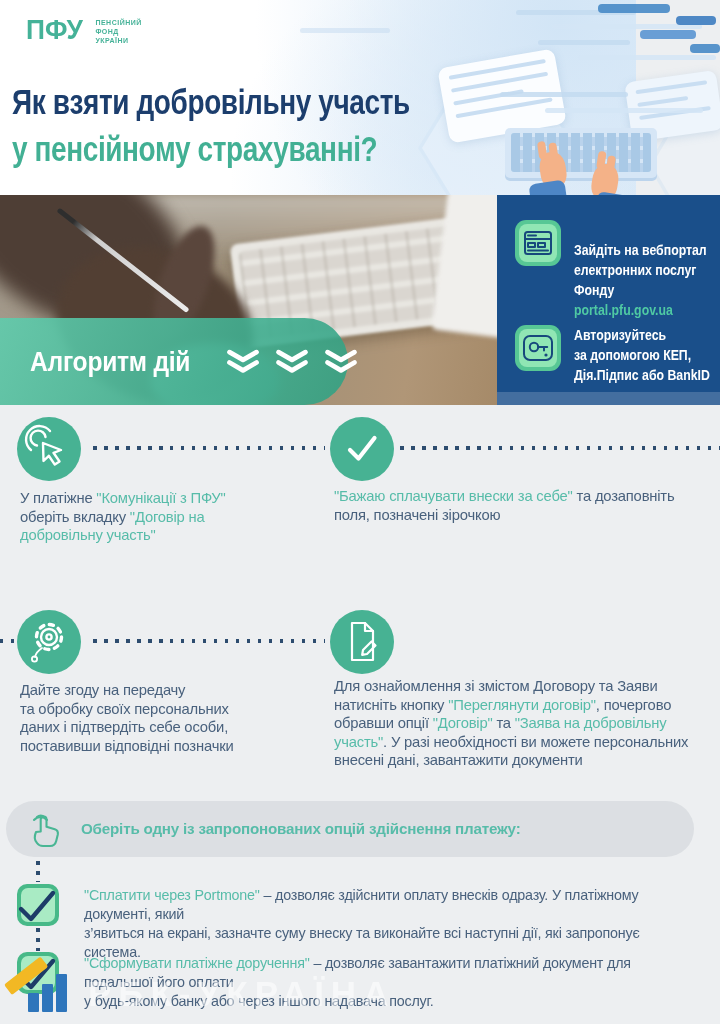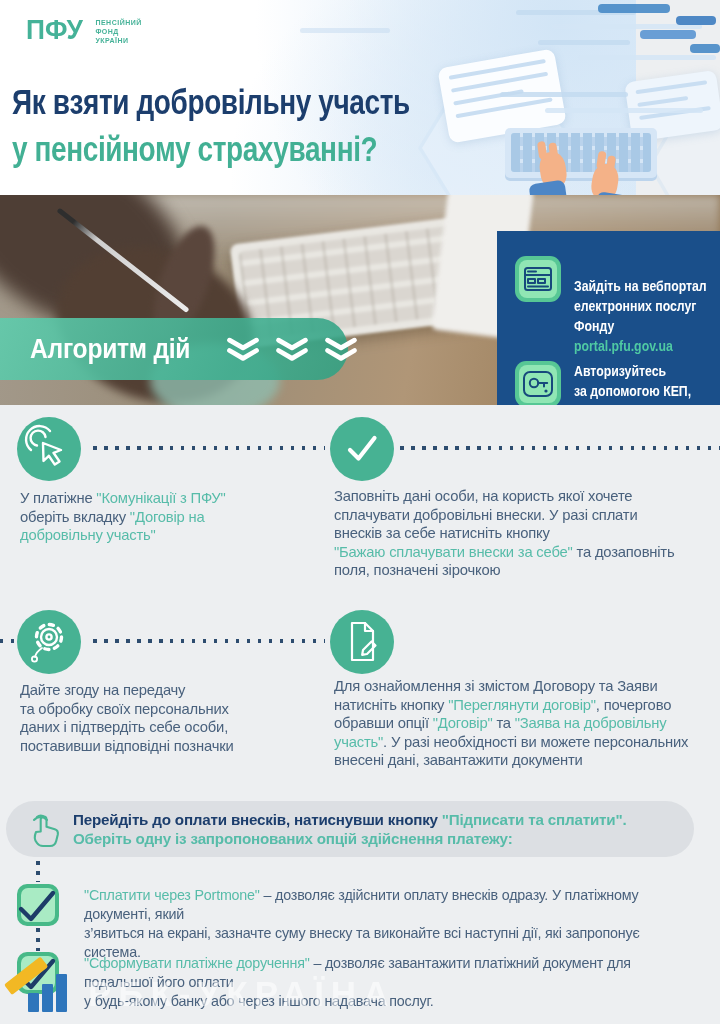--- a/index.html
+++ b/index.html
@@ -72,28 +72,28 @@
   .arm{left:-60px;top:-40px;width:260px;height:160px;background:#4e3e35;filter:blur(9px);transform:rotate(32deg);}
   .palm{left:55px;top:55px;width:200px;height:150px;background:#523f33;filter:blur(5px);
     border-radius:45% 55% 50% 50%;transform:rotate(18deg);}
   .finger{left:160px;top:28px;width:48px;height:120px;background:#5a463c;filter:blur(3px);
     border-radius:24px;transform:rotate(20deg);}
   .pen{position:absolute;left:58px;top:12px;width:165px;height:5px;border-radius:3px;
     background:linear-gradient(90deg,#2e2e2e 0 12%,#cfcfcf 30%,#ececec 100%);
     transform:rotate(38deg);transform-origin:left center;}
   .mouse{left:150px;top:148px;width:130px;height:75px;background:#8fbcae;filter:blur(5px);opacity:.8;}
   
-  .algo{position:absolute;left:0;top:123px;width:348px;height:62px;border-radius:0 48px 48px 0;
+  .algo{position:absolute;left:0;top:123px;width:348px;height:87px;border-radius:0 48px 48px 0;
     background:linear-gradient(115deg,rgba(97,203,172,.92),rgba(47,160,130,.88));
     display:flex;align-items:center;gap:13px;padding-left:30px;box-sizing:border-box;}
   .algo-label{color:#fff;font-size:28px;font-weight:700;transform:scaleX(.88);transform-origin:left;
     white-space:nowrap;letter-spacing:-.3px;}
   .chev{width:36px;height:27px;flex:0 0 auto;}
   
-  .panel{position:absolute;left:497px;top:0;width:223px;height:210px;background:var(--panel-blue);margin-top:36px;}
+  .panel{position:absolute;left:497px;top:0;width:223px;height:210px;background:var(--panel-blue);}
   .panel::after{content:"";position:absolute;left:0;right:0;bottom:0;height:13px;background:rgba(255,255,255,.18);}
   .p-item{position:absolute;left:18px;display:flex;gap:13px;align-items:flex-start;}
   .p-item.one{top:25px;} .p-item.two{top:130px;}
   .tile{width:46px;height:46px;border-radius:11px;background:#57c795;flex:0 0 auto;position:relative;}
   .tile::before{content:"";position:absolute;inset:4px;border-radius:8px;background:#90e6b4;}
   .tile svg{position:absolute;inset:0;}
   .p-text{color:#fff;font-weight:700;font-size:15px;line-height:20px;white-space:pre-line;
     transform:scaleX(.82);transform-origin:left top;width:175px;}
   .p-link{color:var(--link-teal);text-decoration:none;font-weight:700;}
   
@@ -104,21 +104,21 @@
   .circle{position:absolute;width:64px;height:64px;border-radius:50%;background:var(--circle-green);}
   .circle svg{position:absolute;inset:0;}
   .step-text{position:absolute;font-size:14.8px;line-height:18.5px;color:var(--body-navy);
     white-space:pre-line;letter-spacing:-.2px;}
   .c-teal{color:var(--teal);} .c-navy{color:inherit;}
   
   .pill{position:absolute;left:6px;top:801px;width:688px;height:56px;border-radius:28px;background:var(--pill);
     display:flex;align-items:center;gap:9px;padding-left:18px;box-sizing:border-box;}
   .pill svg{flex:0 0 auto;}
   .pl1{margin:0;font-size:15.2px;font-weight:700;color:var(--navy);line-height:19.5px;letter-spacing:-.2px;}
-  .pl2{margin:0;font-size:15.2px;font-weight:700;color:var(--teal);line-height:19.5px;letter-spacing:-.2px;}
+  .pl2{margin:8px;font-size:15.2px;font-weight:700;color:var(--teal);line-height:19.5px;letter-spacing:-.2px;}
   .opt-box{position:absolute;left:17px;width:42px;height:42px;border-radius:10px;background:var(--check-border);}
   .opt-box::before{content:"";position:absolute;inset:4px;border-radius:7px;background:var(--check-fill);}
   .opt-box svg{position:absolute;left:-4px;top:2px;overflow:visible;}
   .opt-text{position:absolute;left:84px;width:608px;font-size:14.3px;line-height:19px;color:var(--body-navy);
     white-space:pre-line;letter-spacing:-.2px;}
   
   .rbc{position:absolute;left:14px;top:966px;width:70px;height:48px;z-index:5;}
   .rbc .y{position:absolute;left:-2px;top:16px;width:46px;height:13px;background:#f2b824;
     transform:rotate(-38deg);transform-origin:left bottom;border-radius:2px;}
   .rbc .b{position:absolute;bottom:2px;background:#2e75bb;border-radius:1px;}
@@ -302,24 +302,21 @@
         <path d="M22 13 h13 l8 8 v29 h-21 z"></path>
         <path d="M35 13 v8 h8"></path>
         <path d="M33 40 l8.5 -8.5 4 4 L37 44 l-4.8 .8 z"></path>
       </g>
         </svg>
     </div>
 
     <div class="step-text" style="left:20px;top:489px;width:300px;"><span class="c-navy">У платіжне </span><span class="c-teal">"Комунікації з ПФУ"</span><span class="c-navy">
 оберіть вкладку </span><span class="c-teal">"Договір на
 добровільну участь"</span></div>
-    <div class="step-text" style="left:334px;top:487px;width:382px;"><span class="c-navy">Заповніть дані особи, на користь якої хочете
-сплачувати добровільні внески. У разі сплати
-внесків за себе натисніть кнопку
-</span><span class="c-teal">"Бажаю сплачувати внески за себе"</span><span class="c-navy"> та дозаповніть
+    <div class="step-text" style="left:334px;top:487px;width:382px;"><span class="c-teal">"Бажаю сплачувати внески за себе"</span><span class="c-navy"> та дозаповніть
 поля, позначені зірочкою</span></div>
     <div class="step-text" style="left:20px;top:681px;width:300px;"><span class="c-navy">Дайте згоду на передачу
 та обробку своїх персональних
 даних і підтвердіть себе особи,
 поставивши відповідні позначки</span></div>
     <div class="step-text" style="left:334px;top:677px;width:382px;"><span class="c-navy">Для ознайомлення зі змістом Договору та Заяви
 натисніть кнопку </span><span class="c-teal">"Переглянути договір"</span><span class="c-navy">, почергово
 обравши опції </span><span class="c-teal">"Договір"</span><span class="c-navy"> та </span><span class="c-teal">"Заява на добровільну
 участь"</span><span class="c-navy">. У разі необхідності ви можете персональних
 внесені дані, завантажити документи</span></div>
@@ -328,21 +325,20 @@
   <section>
     <div class="pill">
       <svg width="40" height="42" viewBox="0 0 40 42">
           <g fill="none" stroke="#49b694" stroke-width="2.1" stroke-linecap="round" stroke-linejoin="round">
         <path d="M10 12 a 8.5 8.5 0 0 1 13 0"></path>
         <path d="M13 9 a 5.5 5.5 0 0 1 7.5 0"></path>
         <path d="M12 24 q-3 7 1 11 q2 3 6 3 h7 q5 0 6.2 -5 l1.6 -6.5 q.7 -4 -3 -5.2 l-8.3 -2.6 v-7.2 a2.9 2.9 0 0 0 -5.8 0 v12 z"></path>
       </g>
         </svg>
       <div>
-        <p class="pl1"><span class="c-navy">Перейдіть до оплати внесків, натиснувши кнопку </span><span class="c-teal">"Підписати та сплатити".</span></p>
         <p class="pl2">Оберіть одну із запропонованих опцій здійснення платежу:</p>
       </div>
     </div>
 
     <div class="vdots" style="left:36px;top:861px;height:21px;"></div>
     <div class="vdots" style="left:36px;top:928px;height:23px;"></div>
 
     <div class="opt-box" style="top:884px;">
       <svg width="46" height="44" viewBox="0 0 46 44">
         <path d="M8 23 L18 33 L40 7" fill="none" stroke="#1d3c68" stroke-width="4.4" stroke-linecap="round" stroke-linejoin="round"></path>

